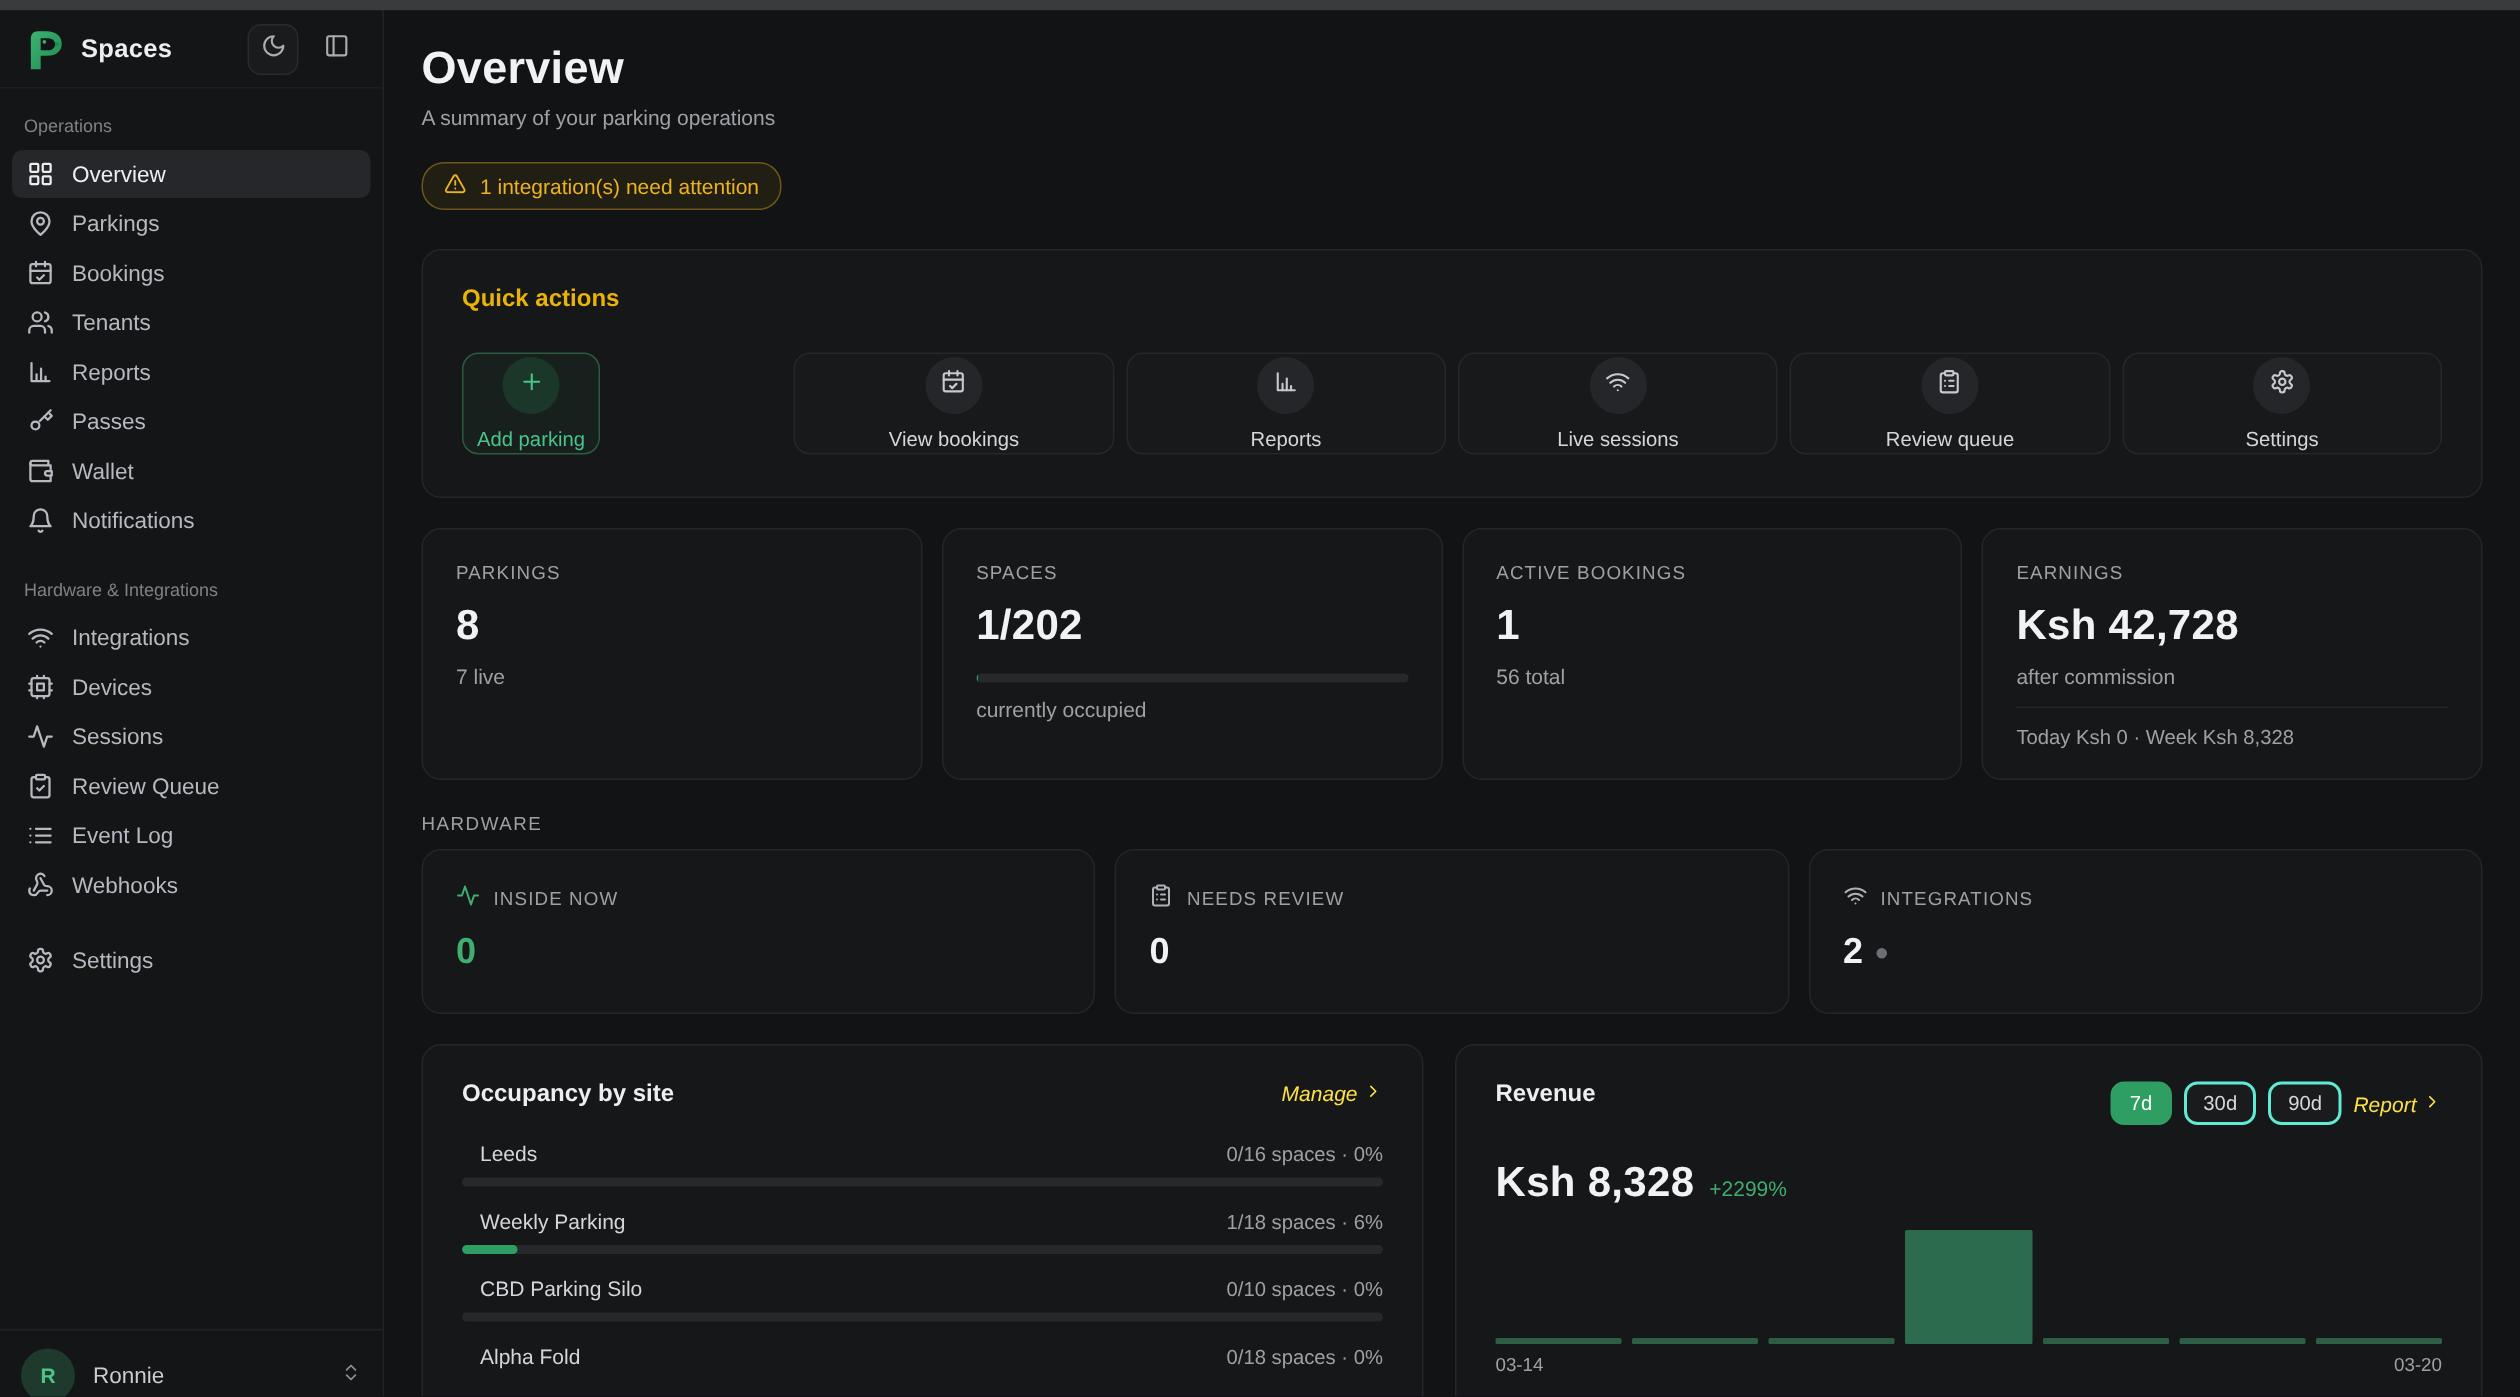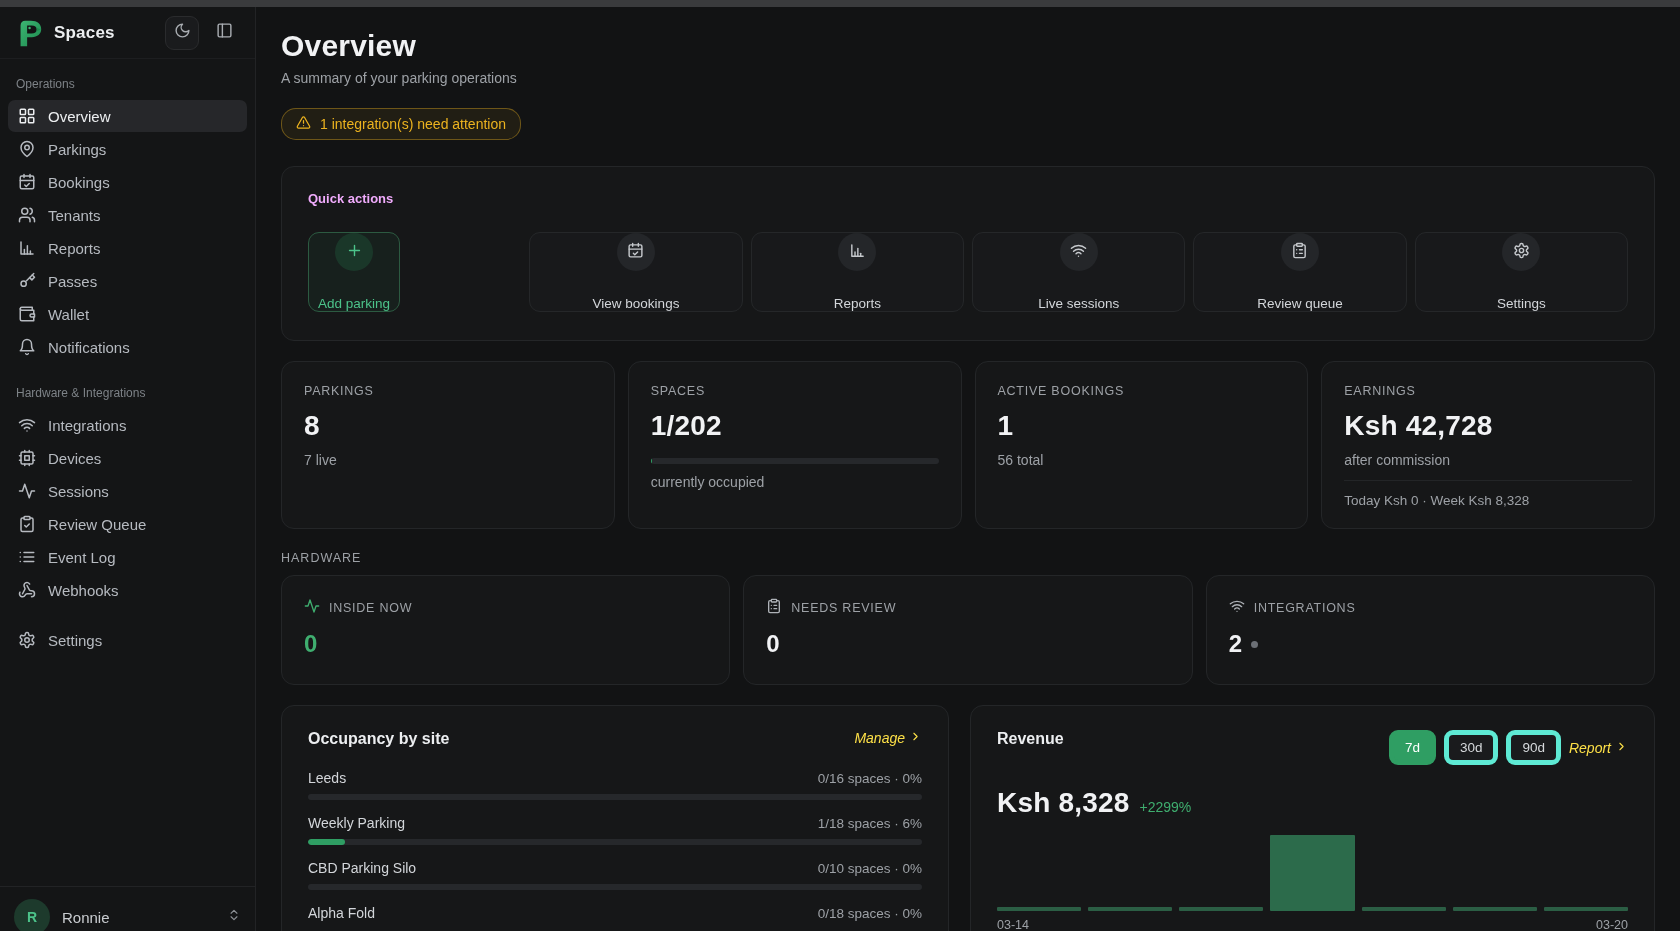--- a/index.html
+++ b/index.html
@@ -45,24 +45,24 @@
 
   .alert-pill { display:inline-flex; align-items:center; gap:9px; margin-top:22px;
     padding:6px 14px; border-radius:15px; background:rgba(236,179,31,.07);
     border:1px solid rgba(236,179,31,.38); color:#ecb31f; font-size:14px; cursor:pointer; }
   .alert-pill svg { width:15px; height:15px; }
 
   .card { background:#161718; border:1px solid #242628; border-radius:13px; }
 
   
   .qa-card { margin-top:26px; padding:24px 26px 28px 26px; }
-  .qa-title { font-size:13px; font-weight:bold; color:#f0abfc; }
+  .qa-title { font-size:16px; font-weight:bold; color:#eab308; }
   .qa-grid { display:grid; grid-template-columns:repeat(6,1fr); gap:8px; margin-top:26px; }
-  .qa-tile { height:80px; border-radius:11px; background:#18191b; border:1px solid #252729;
-    display:flex; flex-direction:column; align-items:center; justify-content:space-between; gap:9px;
+  .qa-tile { height:68px; border-radius:11px; background:#18191b; border:1px solid #252729;
+    display:flex; flex-direction:column; align-items:center; justify-content:center; gap:9px;
     cursor:pointer; }
   .qa-tile .circ { width:38px; height:38px; border-radius:50%; background:#242629;
     display:flex; align-items:center; justify-content:center; color:#c6c9cd; }
   .qa-tile .circ svg { width:17px; height:17px; }
   .qa-tile .qa-label { font-size:13.5px; color:#d3d6da; }
   .qa-tile.accent { width:92px; justify-self:start; background:rgba(47,158,99,.07);
     border-color:#2c5a41; }
   .qa-tile.accent .circ { background:rgba(47,158,99,.18); color:#4cc38a; }
   .qa-tile.accent .qa-label { color:#4cc38a; }
 
@@ -95,28 +95,28 @@
   .bottom-row { display:grid; grid-template-columns:668px 1fr; gap:21px; margin-top:20px; }
   .panel { padding:24px 26px; height:300px; }
   .panel-head { display:flex; align-items:flex-start; justify-content:space-between; }
   .panel-title { font-size:16px; font-weight:bold; color:#eceef0; }
   .link-green { color:#fde047; font-size:14px; display:inline-flex; align-items:center; gap:4px;
     cursor:pointer;font-style:italic; }
   .link-green svg { width:13px; height:13px; }
 
   .occ-rows { margin-top:22px; }
   .occ-row { margin-bottom:15px; }
-  .occ-line { display:flex; justify-content:space-between; align-items:baseline; }
+  .occ-line { display:flex; justify-content:space-between; align-items:baseline;margin-left:12px; }
   .occ-name { font-size:14px; color:#d3d6da; }
   .occ-detail { font-size:13.5px; color:#9da1a6; }
   .occ-row .track { margin-top:8px; }
 
   .rev-controls { display:flex; align-items:center; gap:8px; }
   .pill { padding:5px 11px; border-radius:9px; font-size:13.5px; color:#d6d9dc;
-    background:#1a1b1d; border:5px solid #5eead4; cursor:pointer; }
+    background:#1a1b1d; border:2px solid #5eead4; cursor:pointer; }
   .pill.active { background:#2f9e63; border-color:#2f9e63; color:#ffffff; }
   .rev-amount-row { display:flex; align-items:flex-end; gap:10px; margin-top:22px;text-align:right; }
   .rev-amount { font-size:28px; font-weight:bold; color:#f1f2f4; letter-spacing:.2px; }
   .rev-delta { font-size:14px; color:#3fae6f; margin-bottom:4px; }
   .rev-chart { display:flex; align-items:flex-end; gap:7px; height:78px; margin-top:14px; }
   .rev-chart .bar { flex:1; border-radius:1px; background:#2b5e44; }
   .rev-chart .bar.tall { background:#2c6b4b; }
   .rev-axis { display:flex; justify-content:space-between; margin-top:7px;
     font-size:12.5px; color:#9da1a6; }
 

